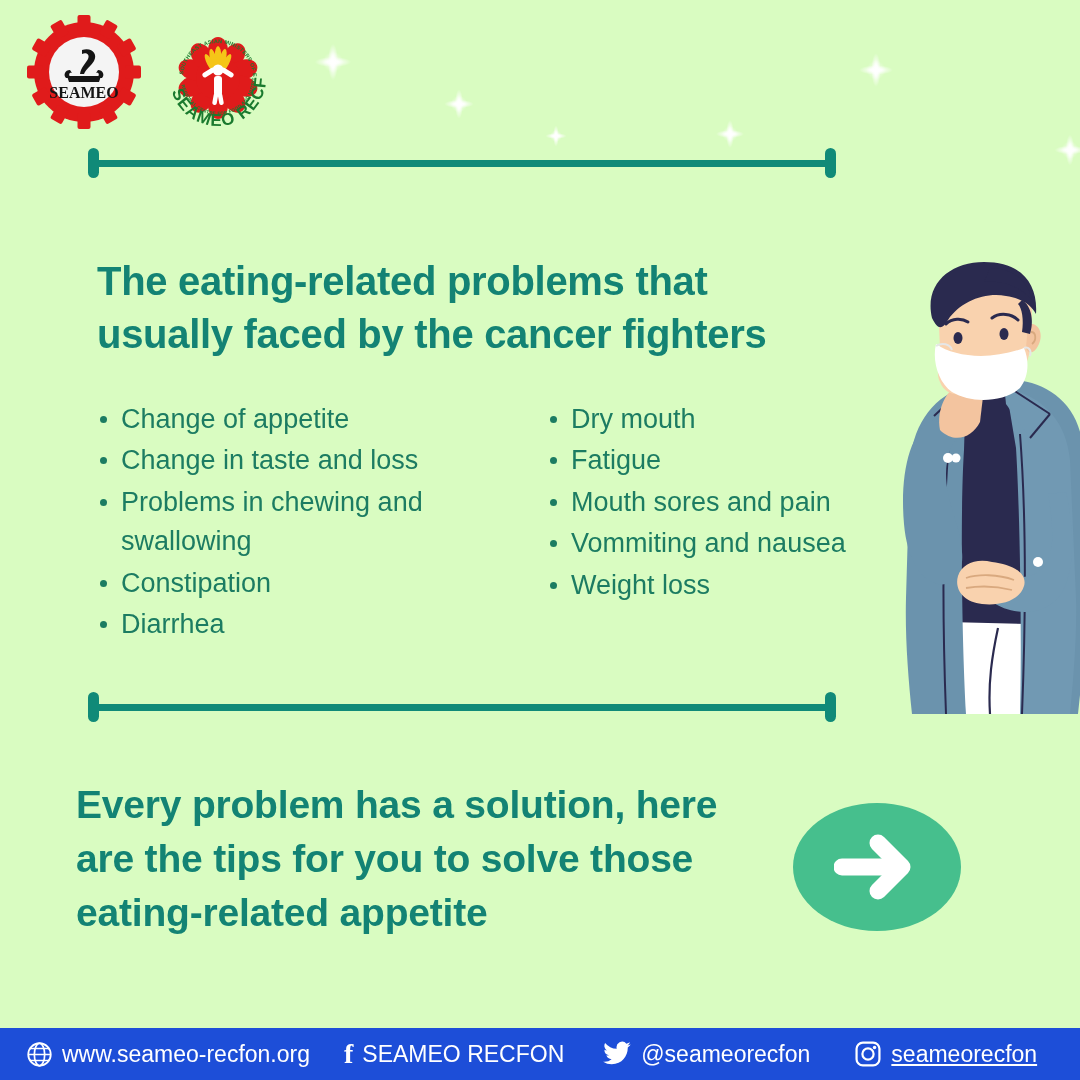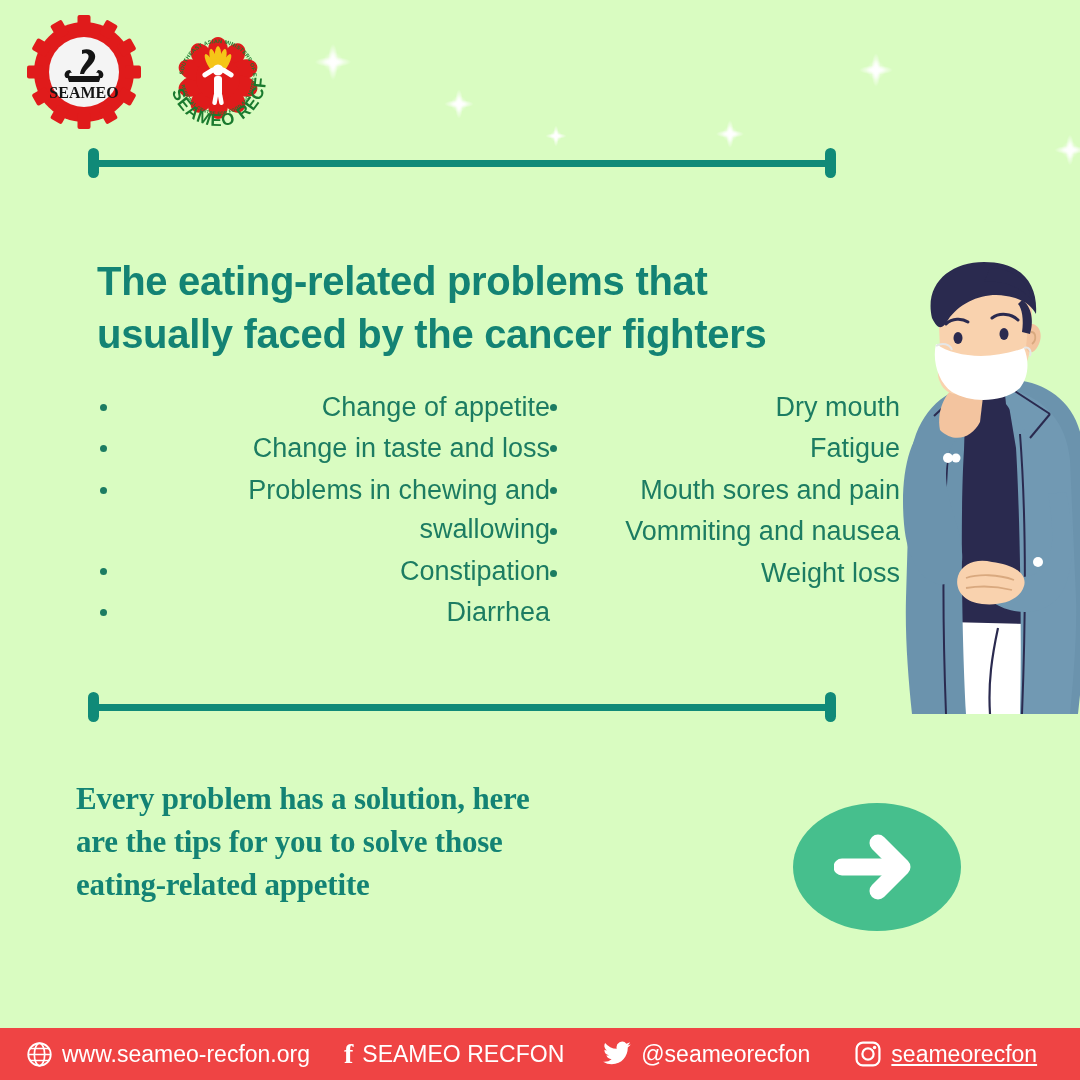--- a/index.html
+++ b/index.html
@@ -86,24 +86,23 @@
     font-weight: bold;
     line-height: 1.32;
     letter-spacing: -0.3px;
   }
   .headline .ln { display: block; }
 
   
   .columns {
     position: absolute;
     left: 100px;
-    top: 388px;
+    top: 400px;
     width: 800px;
     display: flex;
-    text-align: right;
   }
   .col { width: 450px; }
   .col.right { width: 350px; }
   .bullet {
     display: flex;
     align-items: flex-start;
     color: #1c7c62;
     font-size: 27px;
     line-height: 1.46;
     margin-bottom: 2px;
@@ -127,25 +126,24 @@
     height: 452px;
   }
 
   
   .cta {
     position: absolute;
     left: 76px;
     top: 778px;
     width: 716px;
     color: #138374;
-    font-size: 31px;
+    font-size: 39px;
     font-weight: bold;
     line-height: 1.38;
     letter-spacing: -0.2px;
-    font-family: Liberation Serif, serif;
   }
   .cta .ln { display: block; }
 
   .arrow-btn {
     position: absolute;
     left: 793px;
     top: 803px;
     width: 168px;
     height: 128px;
     border-radius: 84px / 64px;
@@ -155,21 +153,21 @@
     justify-content: center;
   }
 
   
   #footer {
     position: absolute;
     left: 0;
     bottom: 0;
     width: 1080px;
     height: 52px;
-    background: #ef4444;
+    background: #1d4ed8;
     display: flex;
     align-items: center;
     color: #ffffff;
   }
   .fitem {
     display: flex;
     align-items: center;
     gap: 9px;
     font-size: 23px;
     white-space: nowrap;

